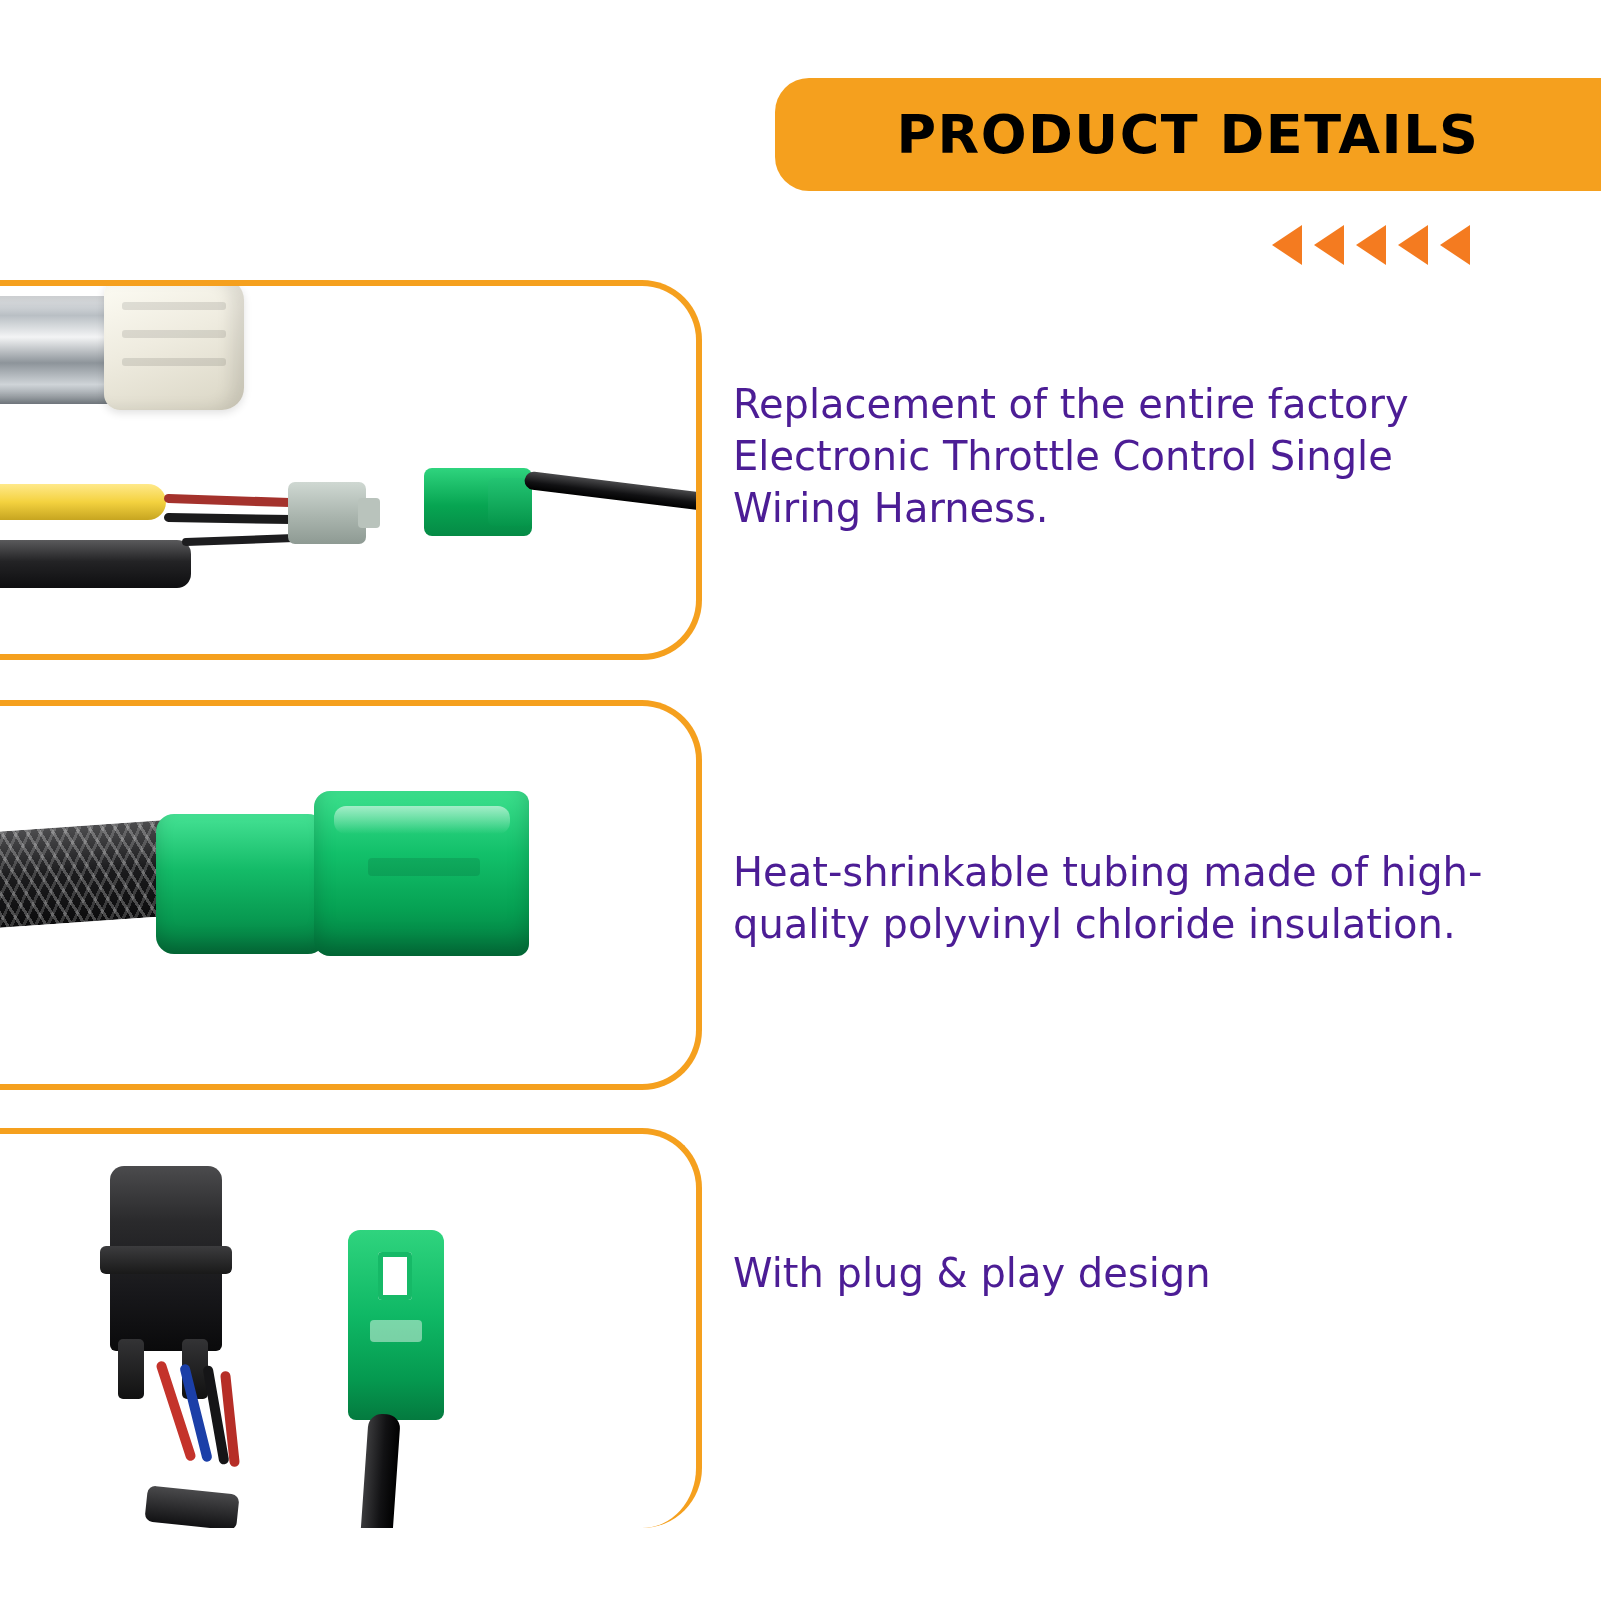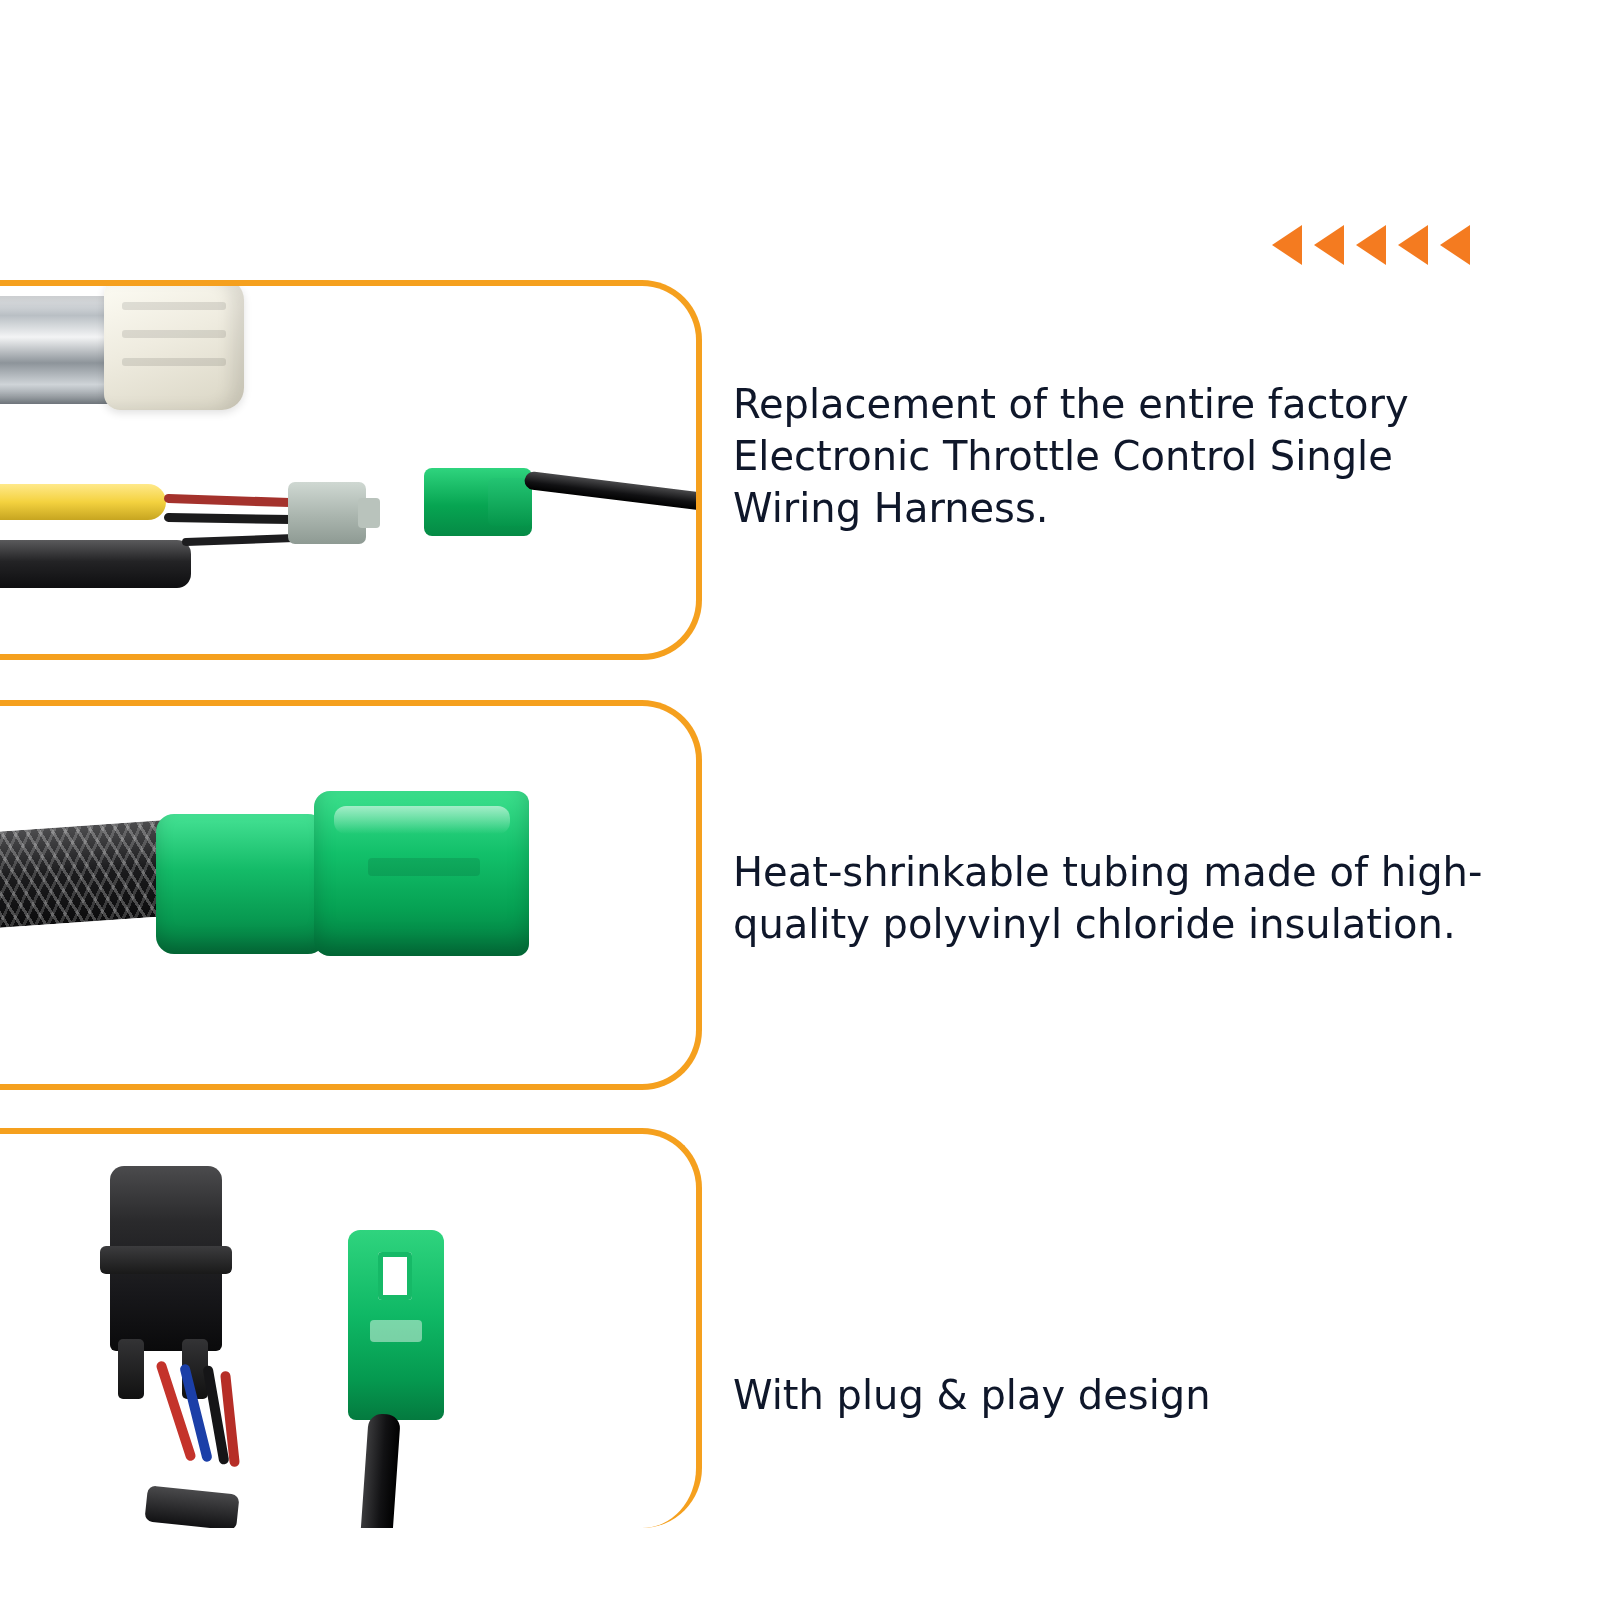--- a/index.html
+++ b/index.html
@@ -94,26 +94,26 @@
     overflow: hidden;
   }
 
   
   .feature-text {
     position: absolute;
     left: 733px;
     width: 790px;
     font-size: 40px;
     line-height: 1.30;
-    color: #0f172a;
+    color: #4c1d95;
     font-family: "DejaVu Sans", sans-serif;
   }
   .feature-1 { top: 378px; }
   .feature-2 { top: 810px; margin-top: 36px; }
-  .feature-3 { top: 1369px; }
+  .feature-3 { top: 1247px; }
 
   
   .p1-metal {
     position: absolute;
     left: -40px; top: 10px;
     width: 190px; height: 108px;
     border-radius: 8px;
     background: linear-gradient(180deg,#e9ebed 0%,#b9bfc4 18%,#f3f4f5 38%,#8d949a 62%,#cfd4d8 82%,#7e858b 100%);
     box-shadow: inset 0 0 14px rgba(0,0,0,.25);
   }
@@ -324,20 +324,23 @@
     background: linear-gradient(180deg,#4a4a4c,#111113);
     border-radius: 8px;
     transform: rotate(6deg);
   }
 </style>
 </head>
 <body>
 
 <div class="page">
 
+  <div class="header-banner">
+    <div class="header-title">PRODUCT DETAILS</div>
+  </div>
 
   <div class="arrow-row">
     <div class="arrow-left"></div>
     <div class="arrow-left"></div>
     <div class="arrow-left"></div>
     <div class="arrow-left"></div>
     <div class="arrow-left"></div>
   </div>
 
   <div class="panel panel-1">

